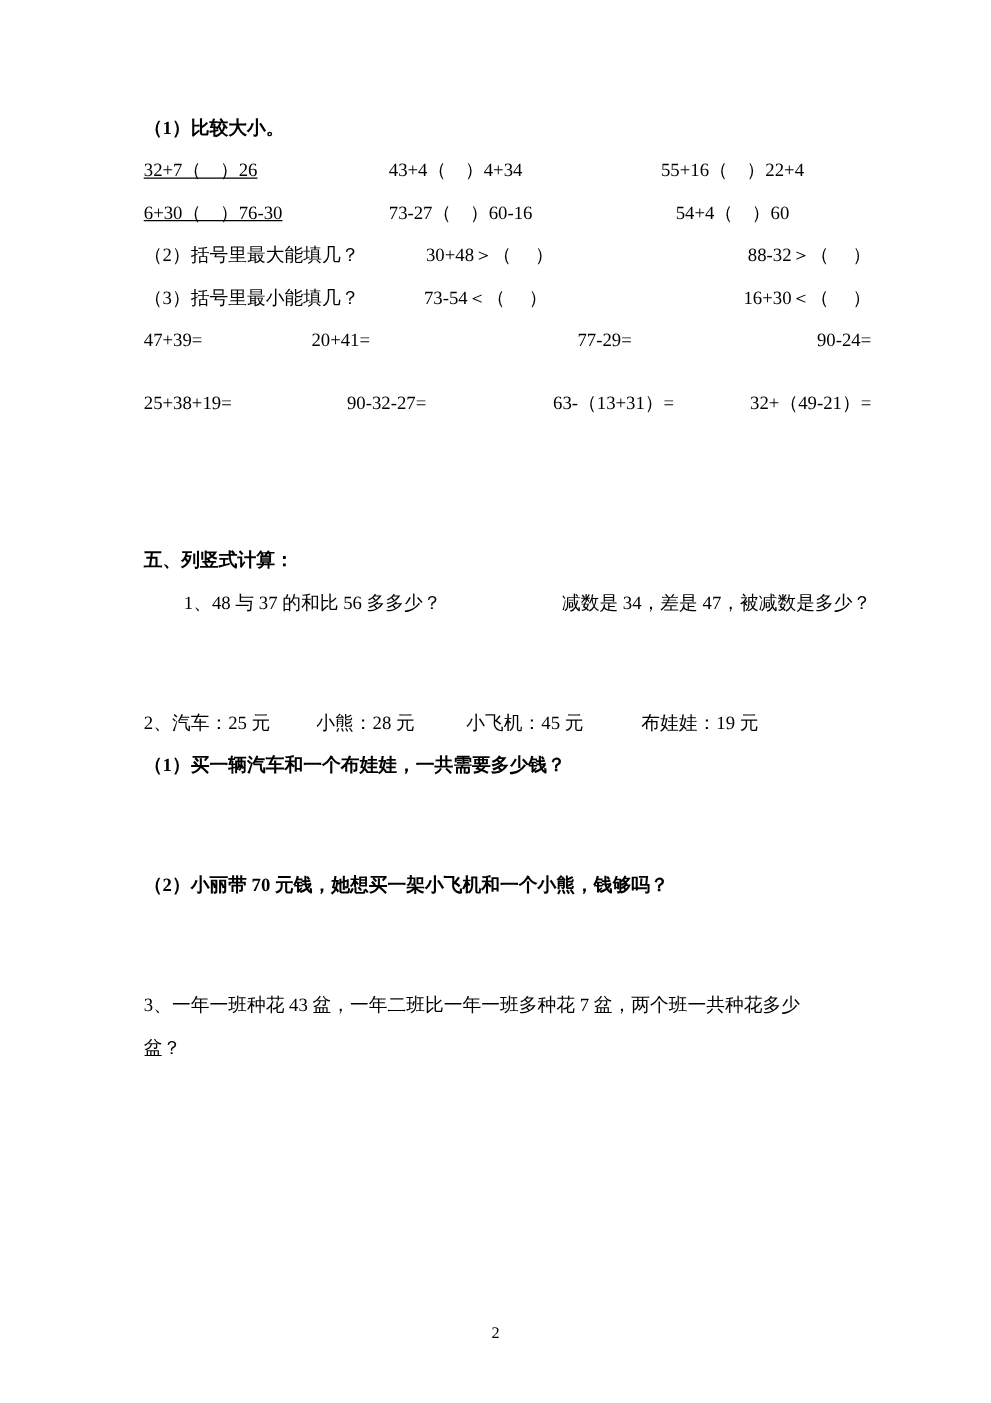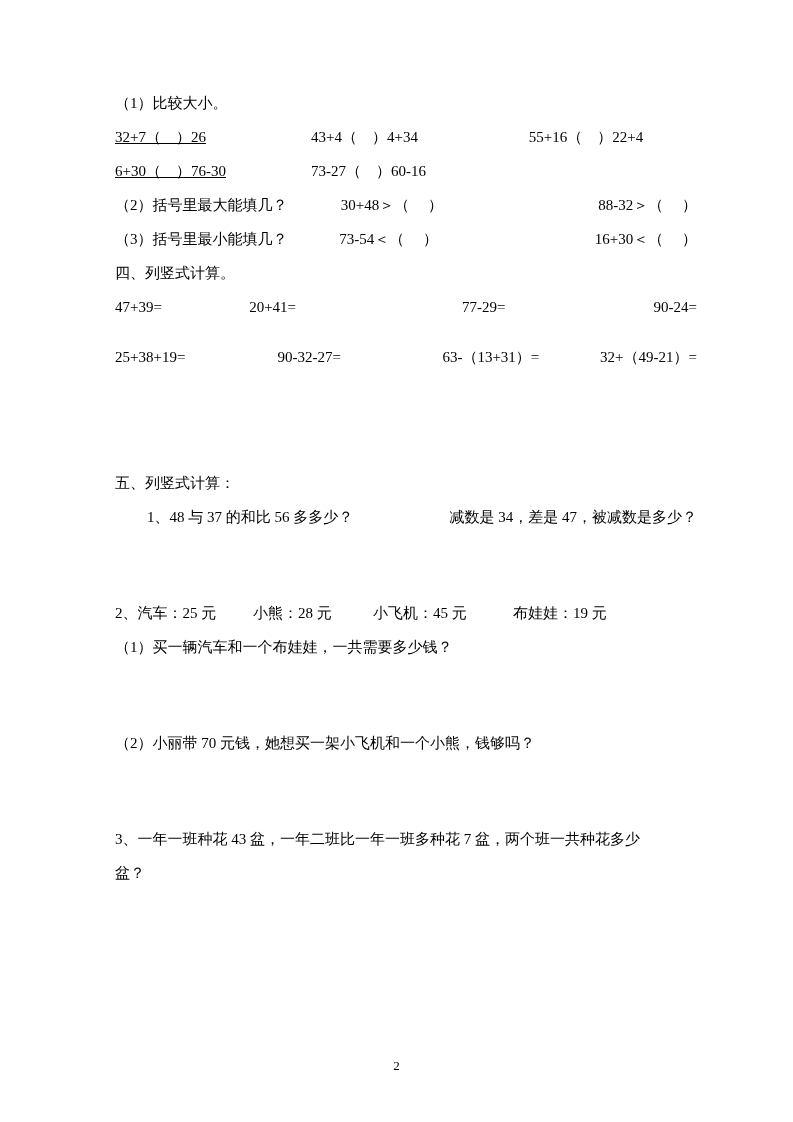--- a/index.html
+++ b/index.html
@@ -19,20 +19,21 @@
     position: relative;
     width: 793px;
     height: 1122px;
     box-sizing: border-box;
     padding: 86px 96px 0 115px;
   }
   .line {
     font-size: 15px;
     line-height: 34px;
     white-space: pre;
+    font-weight: bold;
   }
   .line.heading {
     font-family: "Liberation Sans", "DejaVu Sans", sans-serif;
     font-size: 15px;
   }
   .row {
     display: flex;
     font-size: 15px;
     line-height: 34px;
     white-space: pre;
@@ -88,35 +89,35 @@
 
   <div class="row">
     <span class="cell w-compare-1">32+7（    ）26</span>
     <span class="cell w-compare-2">43+4（    ）4+34</span>
     <span class="cell w-compare-3">55+16（    ）22+4</span>
   </div>
 
   <div class="row">
     <span class="cell w-compare-1">6+30（    ）76-30</span>
     <span class="cell w-compare-2">73-27（    ）60-16</span>
+    <span class="cell w-compare-3">54+4（    ）60</span>
   </div>
 
   <div class="row">
     <span class="cell w-fill-q">（2）括号里最大能填几？</span>
     <span class="cell w-fill-a">30+48＞（     ）</span>
     <span class="cell">88-32＞（     ）</span>
   </div>
 
   <div class="row">
     <span class="cell w-fill-q">（3）括号里最小能填几？</span>
     <span class="cell w-fill-a">73-54＜（     ）</span>
     <span class="cell">16+30＜（     ）</span>
   </div>
 
-  <div class="line heading">四、列竖式计算。</div>
 
   <div class="row">
     <span class="cell w-vert-1">47+39=</span>
     <span class="cell w-vert-2">20+41=</span>
     <span class="cell w-vert-3">77-29=</span>
     <span class="cell">90-24=</span>
   </div>
 
   <div class="spacer-sm"></div>
 

